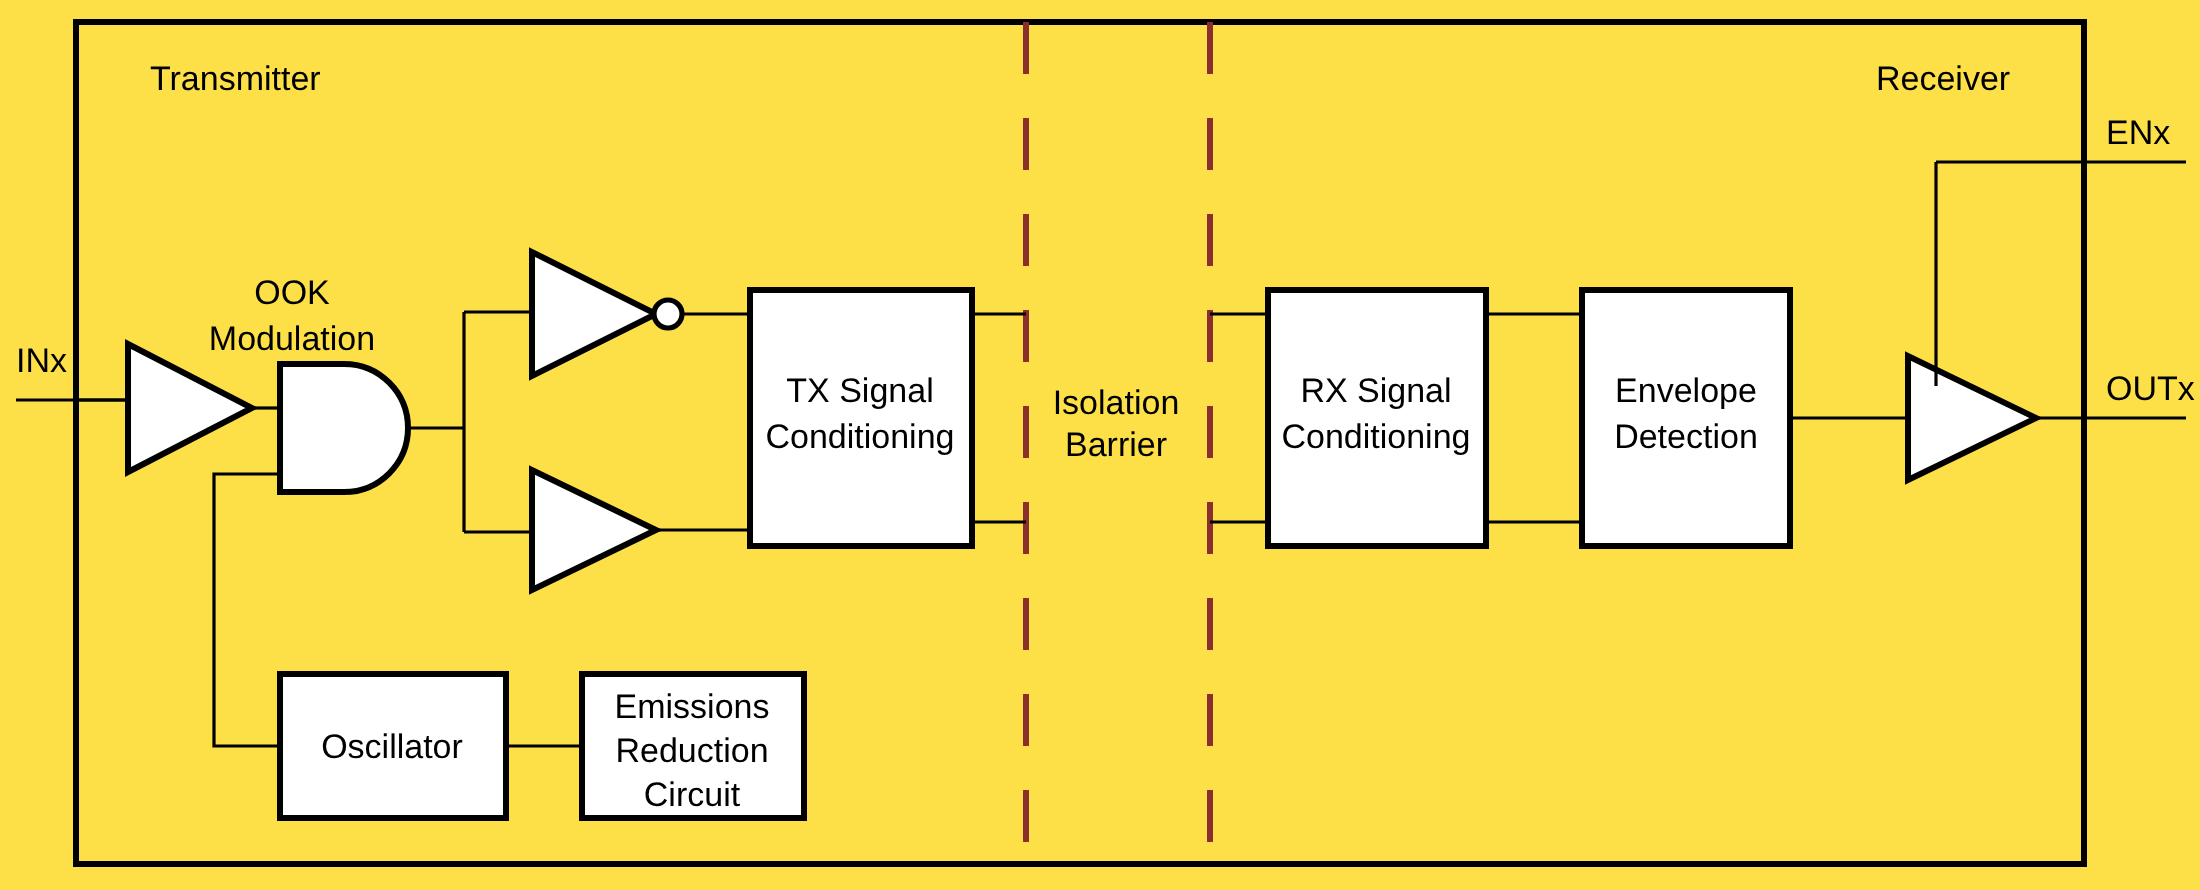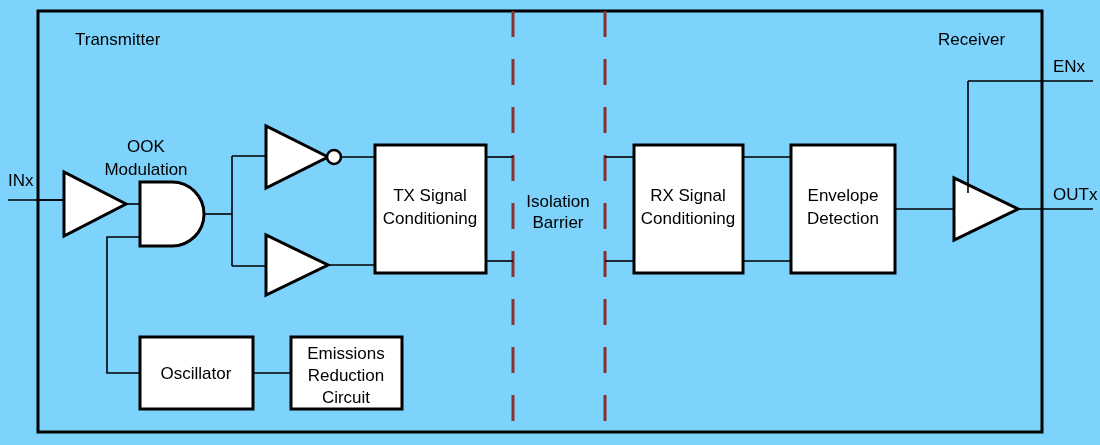--- a/index.html
+++ b/index.html
@@ -4,21 +4,21 @@
 <style>
   html, body {
     margin: 0;
     padding: 0;
     background: #ffffff;
   }
   #stage {
     position: relative;
     width: 1100px;
     height: 445px;
-    background: #7dd3fc;
+    background: #fde047;
     font-family: "Liberation Sans", sans-serif;
     overflow: hidden;
   }
   svg#diagram {
     position: absolute;
     left: 0;
     top: 0;
     width: 1100px;
     height: 445px;
   }

